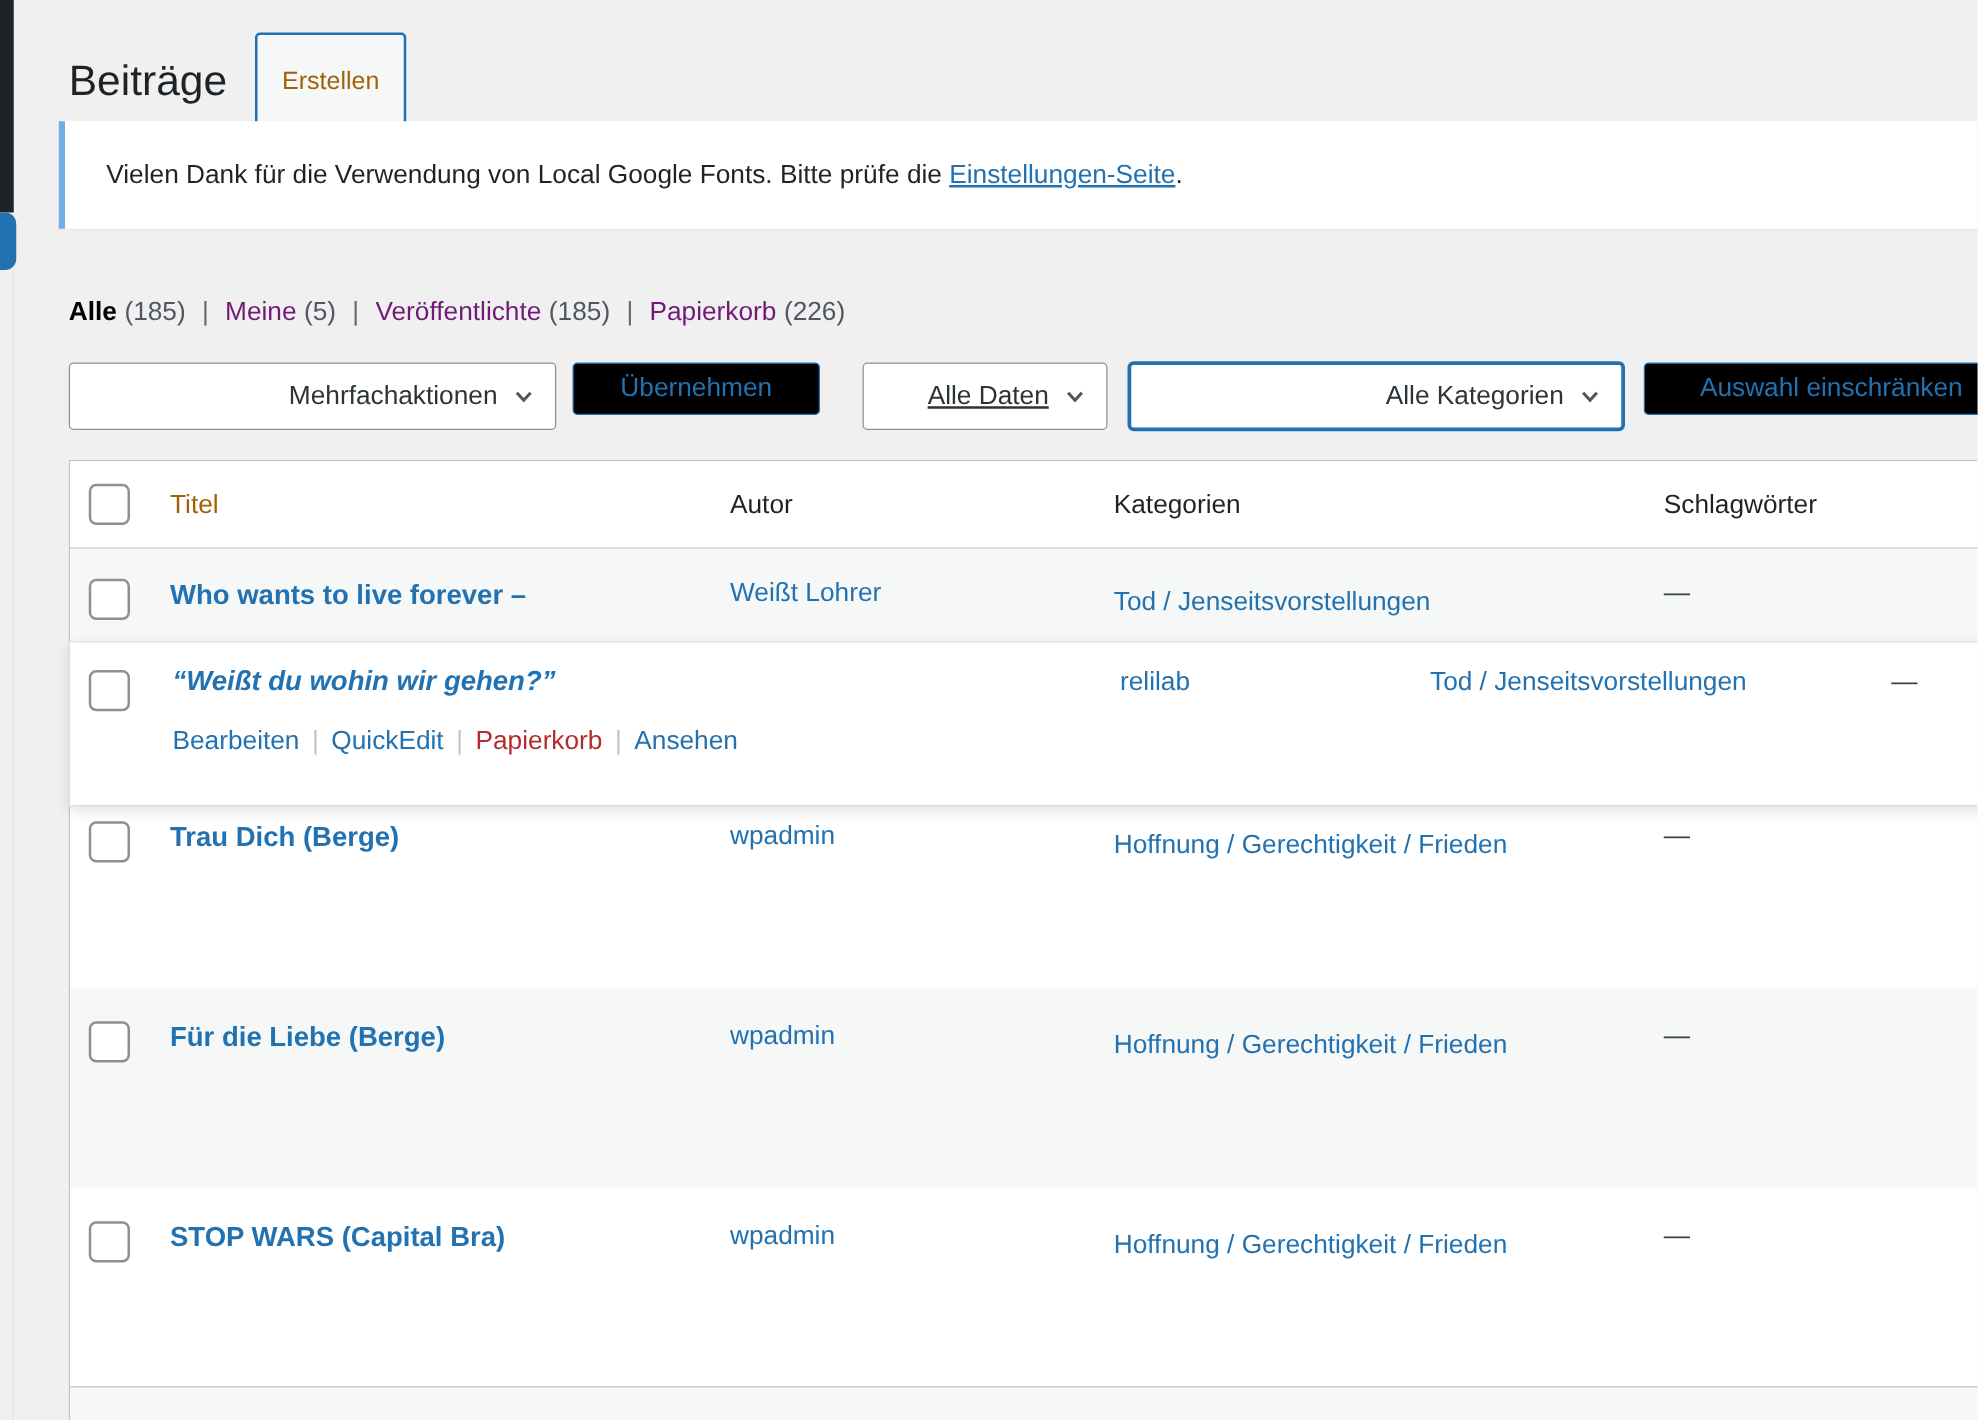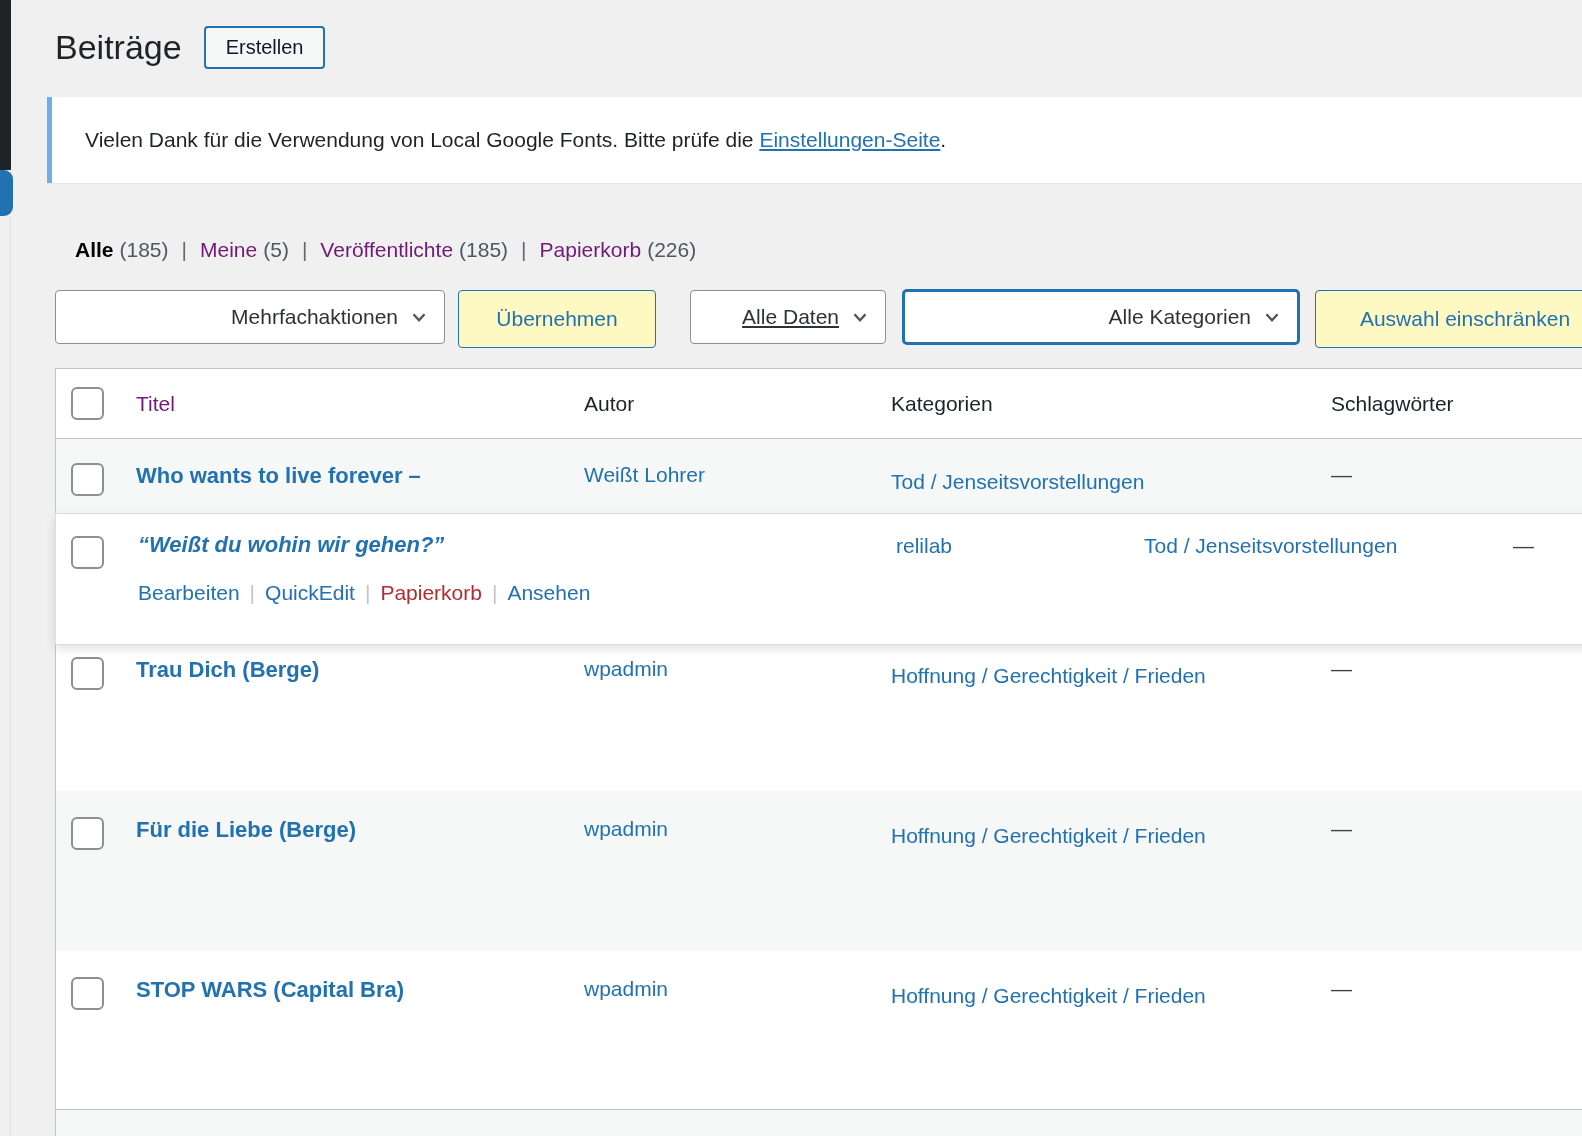--- a/index.html
+++ b/index.html
@@ -15,77 +15,77 @@
 
   
   .strip-dark { position:absolute; left:0; top:0; width:11px; height:170px; background:#1d2327; }
   .strip-blue { position:absolute; left:0; top:170px; width:13px; height:46px; background:#2271b1; border-radius:0 9px 9px 0; }
   .strip-line { position:absolute; left:10px; top:216px; width:1px; bottom:0; background:#e2e2e4; }
 
   
   .page-header { position:absolute; left:55px; top:26px; display:flex; align-items:center; gap:22px; }
   .page-title { font-size:34px; font-weight:400; color:#1d2327; }
   .btn-create {
-    font-size:20px; color:#0f172a; background:#f6f7f7;
+    font-size:20px; color:#a16207; background:#f6f7f7;
     border:2px solid #2271b1; border-radius:4px;
-    padding:8px 20px; cursor:pointer; font-family:inherit;
+    padding:26px 20px; cursor:pointer; font-family:inherit;
   }
 
   
   .notice {
     position:absolute; left:47px; top:97px; width:1535px; height:86px;
     background:#fff; border-left:5px solid #72aee6;
     box-shadow:0 1px 1px rgba(0,0,0,.04);
     display:flex; align-items:center; padding-left:33px;
     font-size:21px; color:#1d2327;
   }
   .notice a { color:#2271b1; text-decoration:underline; }
 
   
-  .views { position:absolute; left:55px; top:238px; font-size:21px; color:#50575e; display:flex; align-items:flex-end;margin-left:20px; }
+  .views { position:absolute; left:55px; top:238px; font-size:21px; color:#50575e; display:flex; align-items:flex-end; }
   .views .view-label { color:#701a75; }
   .views .current .view-label { color:#000; font-weight:700; }
   .views .count { color:#50575e; margin-left:6px; }
   .views .sep { margin:0 13px; color:#646970; }
 
   
   .toolbar { position:absolute; left:55px; top:290px; height:54px; width:1527px; }
   .select {
     position:absolute; top:0; height:54px; background:#fff;
     border:1px solid #8c8f94; border-radius:4px;
     display:flex; align-items:center; justify-content:flex-end;
     padding:0 14px 0 18px; font-size:21px; color:#2c3338; cursor:pointer;
   }
   .select svg { flex:0 0 auto; margin-left:10px; }
   .sel-bulk { left:0; width:390px; }
   .sel-dates { left:635px; width:196px;text-decoration:underline; }
   .sel-cats { left:848px; width:396px; border:2px solid #2271b1; box-shadow:0 0 0 1px #2271b1; }
   .btn-secondary {
-    position:absolute; top:0; height:58px;
-    background:#fef9c3; border:1.5px solid #2271b1; border-radius:4px;
+    position:absolute; top:0; height:42px;
+    background:#000000; border:1.5px solid #2271b1; border-radius:4px;
     color:#2271b1; font-size:21px; font-family:inherit;
     display:flex; align-items:center; justify-content:center; cursor:pointer;
   }
   .btn-apply { left:403px; width:198px; }
   .btn-filter { left:1260px; width:300px; }
 
   
   .list-table {
     position:absolute; left:55px; top:368px; width:1545px;
     background:#fff; border:1px solid #c3c4c7; font-size:21px;
   }
   .thead { display:flex; height:70px; align-items:center; border-bottom:1px solid #c3c4c7; background:#fff; }
   .trow  { display:flex; align-items:flex-start; padding-top:26px; }
   .col-cb     { width:65px; flex:0 0 auto; }
   .col-title  { width:448px; flex:0 0 auto; padding:0 15px; }
   .col-author { width:307px; flex:0 0 auto; padding:0 15px; }
   .col-cats   { width:440px; flex:0 0 auto; padding:0 15px; }
   .col-tags   { flex:1; padding:0 15px; }
   .thead .col-title, .thead .col-author, .thead .col-cats, .thead .col-tags { color:#1d2327; }
-  .thead .sort-link { color:#701a75; }
+  .thead .sort-link { color:#a16207; }
   .cb {
     width:33px; height:33px; margin-left:15px;
     border:2px solid #8c8f94; border-radius:6px; background:#fff; cursor:pointer;
   }
   .row-title a { color:#2271b1; font-weight:700; font-size:22px; }
   .link { color:#2271b1; }
   .cat-link { color:#2271b1; display:inline-block; max-width:345px; line-height:1.8; }
   .dash { color:#3c434a; }
   .r1 { height:192px; background:#f6f7f7; padding-top:24px; }
   .r3 { height:160px; background:#fff; }

